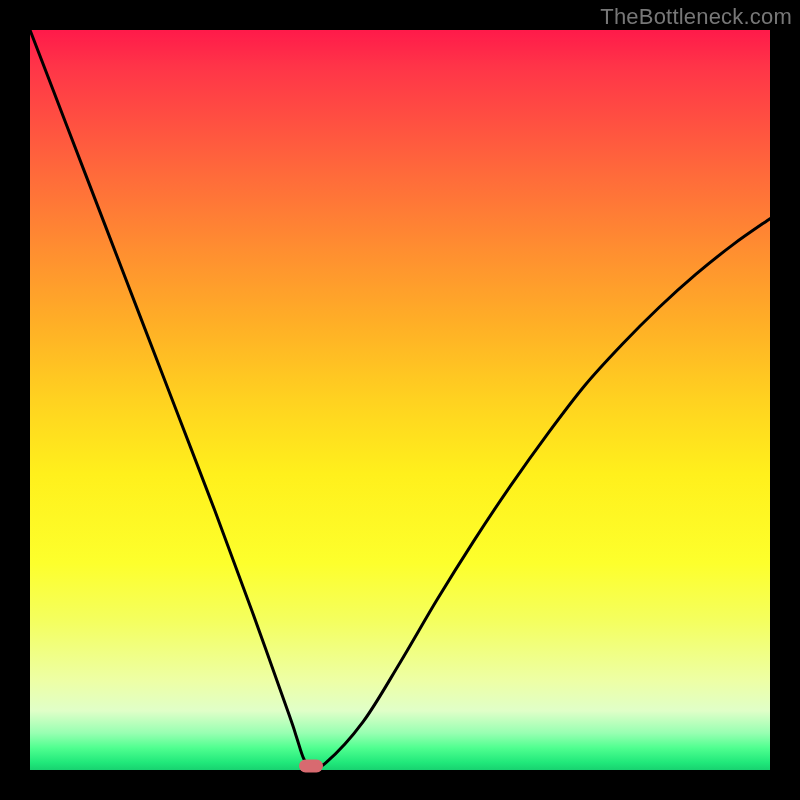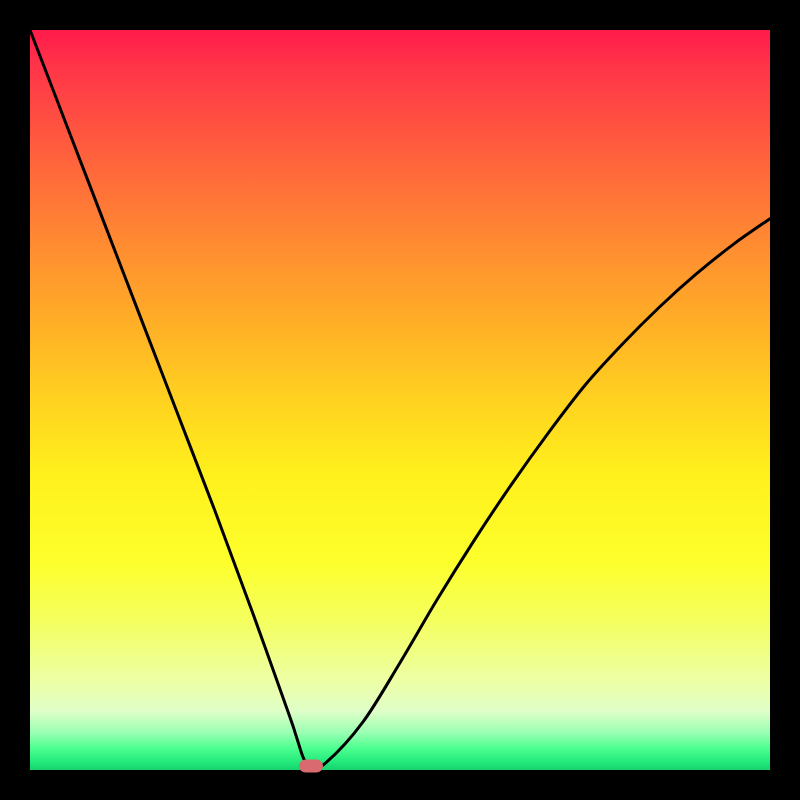--- a/index.html
+++ b/index.html
@@ -74,14 +74,15 @@
 <div class="container">
 
   <div class="plot-area"></div>
 
   <svg class="curve-svg" viewBox="0 0 800 800" preserveAspectRatio="none">
     <path id="curve-path" fill="none" stroke="#000000" stroke-width="3" stroke-linecap="round" stroke-linejoin="round" d="M 30.00 30.00 C 36.17 46.03, 54.67 94.13, 67.00 126.20 C 79.33 158.27, 91.67 190.33, 104.00 222.40 C 116.33 254.47, 128.67 286.53, 141.00 318.60 C 153.33 350.67, 165.67 382.73, 178.00 414.80 C 190.33 446.87, 202.67 478.32, 215.00 511.00 C 227.33 543.68, 239.67 576.98, 252.00 610.90 C 264.33 644.82, 281.60 693.53, 289.00 714.50 C 296.40 735.47, 293.93 729.30, 296.40 736.70 C 298.87 744.10, 301.33 753.97, 303.80 758.90 C 306.27 763.83, 307.50 765.68, 311.20 766.30 C 314.90 766.92, 317.37 770.00, 326.00 762.60 C 334.63 755.20, 350.67 738.55, 363.00 721.90 C 375.33 705.25, 387.67 683.05, 400.00 662.70 C 412.33 642.35, 424.67 620.15, 437.00 599.80 C 449.33 579.45, 461.67 559.72, 474.00 540.60 C 486.33 521.48, 498.67 502.98, 511.00 485.10 C 523.33 467.22, 535.67 449.95, 548.00 433.30 C 560.33 416.65, 572.67 400.00, 585.00 385.20 C 597.33 370.40, 609.67 357.45, 622.00 344.50 C 634.33 331.55, 646.67 319.22, 659.00 307.50 C 671.33 295.78, 683.67 284.68, 696.00 274.20 C 708.33 263.72, 720.67 253.85, 733.00 244.60 C 745.33 235.35, 763.83 223.02, 770.00 218.70 "></path>
   </svg>
 
   <div id="marker" class="marker" style="left: 311.2px; top: 766.3px; background: rgb(216, 106, 112);"></div>
 
+  <div class="watermark">TheBottleneck.com</div>
 
 </div>
 
 </body></html>

